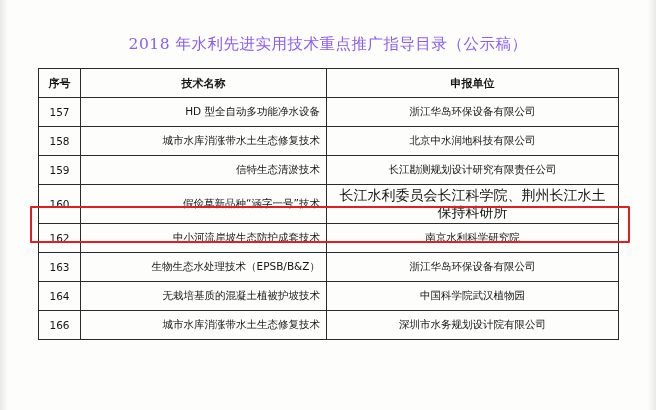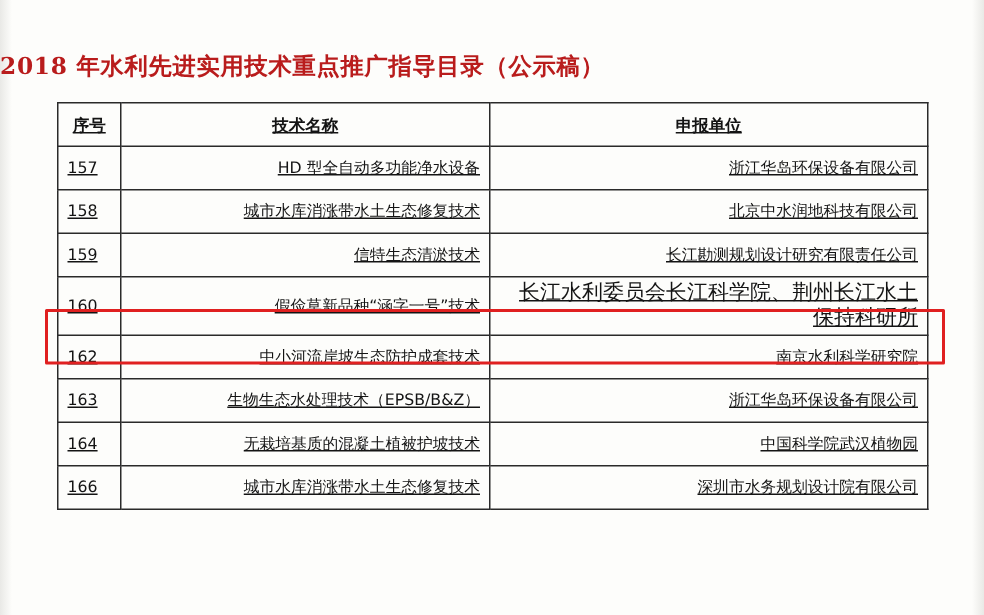--- a/index.html
+++ b/index.html
@@ -18,26 +18,26 @@
     position: relative;
     width: 656px;
     height: 410px;
     background: #fdfdfb;
   }
   .doc-title {
     position: absolute;
     top: 34px;
     left: 0;
     width: 656px;
-    text-align: left;
+    text-align: center;
     font-family: "DejaVu Serif", "Liberation Serif", serif;
-    font-weight: bold;
+    font-weight: normal;
     font-size: 15.5px;
     letter-spacing: 0.5px;
-    color: #b91c1c;
+    color: #8b5cf6;
     white-space: nowrap;
   }
   .table-wrap {
     position: absolute;
     top: 68px;
     left: 38px;
     width: 580px;
   }
   table.catalog {
     border-collapse: collapse;
@@ -48,34 +48,33 @@
   table.catalog th,
   table.catalog td {
     border: 1px solid #2a2a2a;
     padding: 0 6px;
     height: 28px;
     font-size: 10.5px;
     color: #141414;
     vertical-align: middle;
     overflow: hidden;
     white-space: nowrap;
-    text-decoration: underline;
   }
   table.catalog th {
     text-align: center;
     font-weight: bold;
     font-size: 11px;
   }
   .col-idx { width: 42px; }
   .col-name { width: 246px; }
   .col-org { width: 292px; }
 
-  td.idx { text-align: left; }
+  td.idx { text-align: center; }
   td.name { text-align: right; padding-left: 8px; }
-  td.org { text-align: right; padding-left: 10px; }
+  td.org { text-align: center; padding-left: 10px; }
 
   tr.tall td { height: 38px; }
   tr.tall td.org { white-space: normal; line-height: 1.25; font-size: 14px; }
 
   .highlight-box {
     position: absolute;
     left: 30px;
     top: 206px;
     width: 596px;
     height: 33px;

